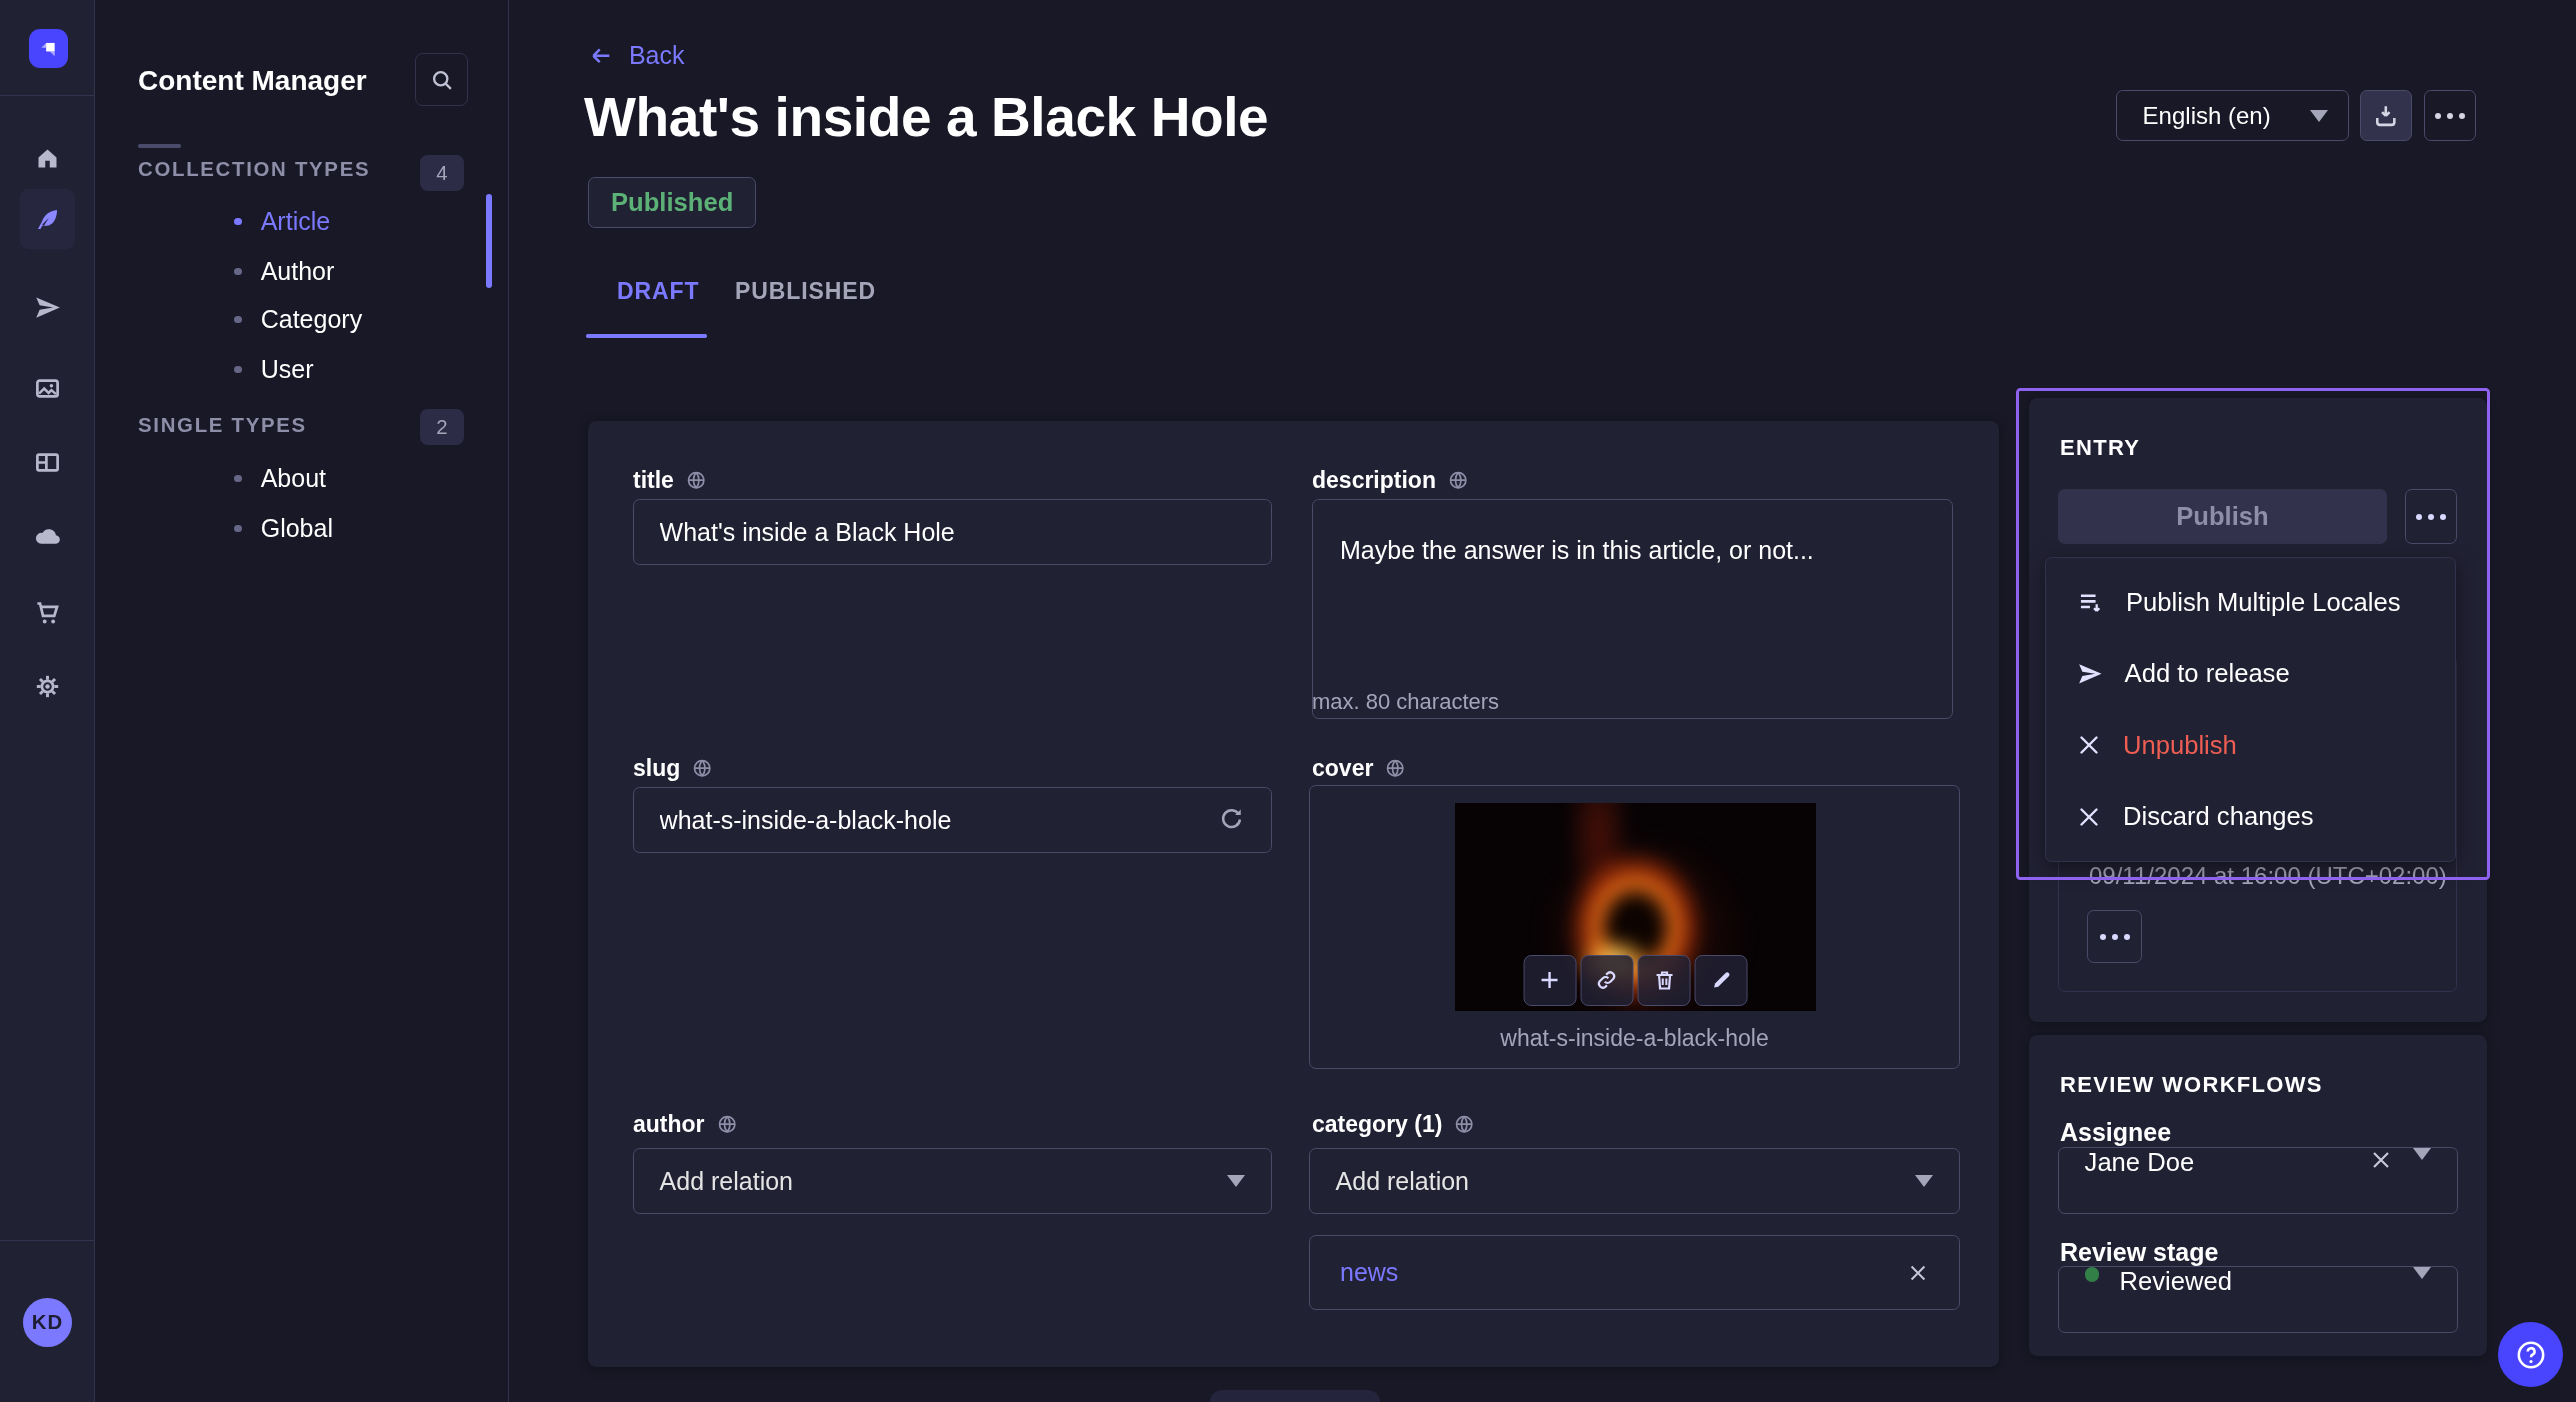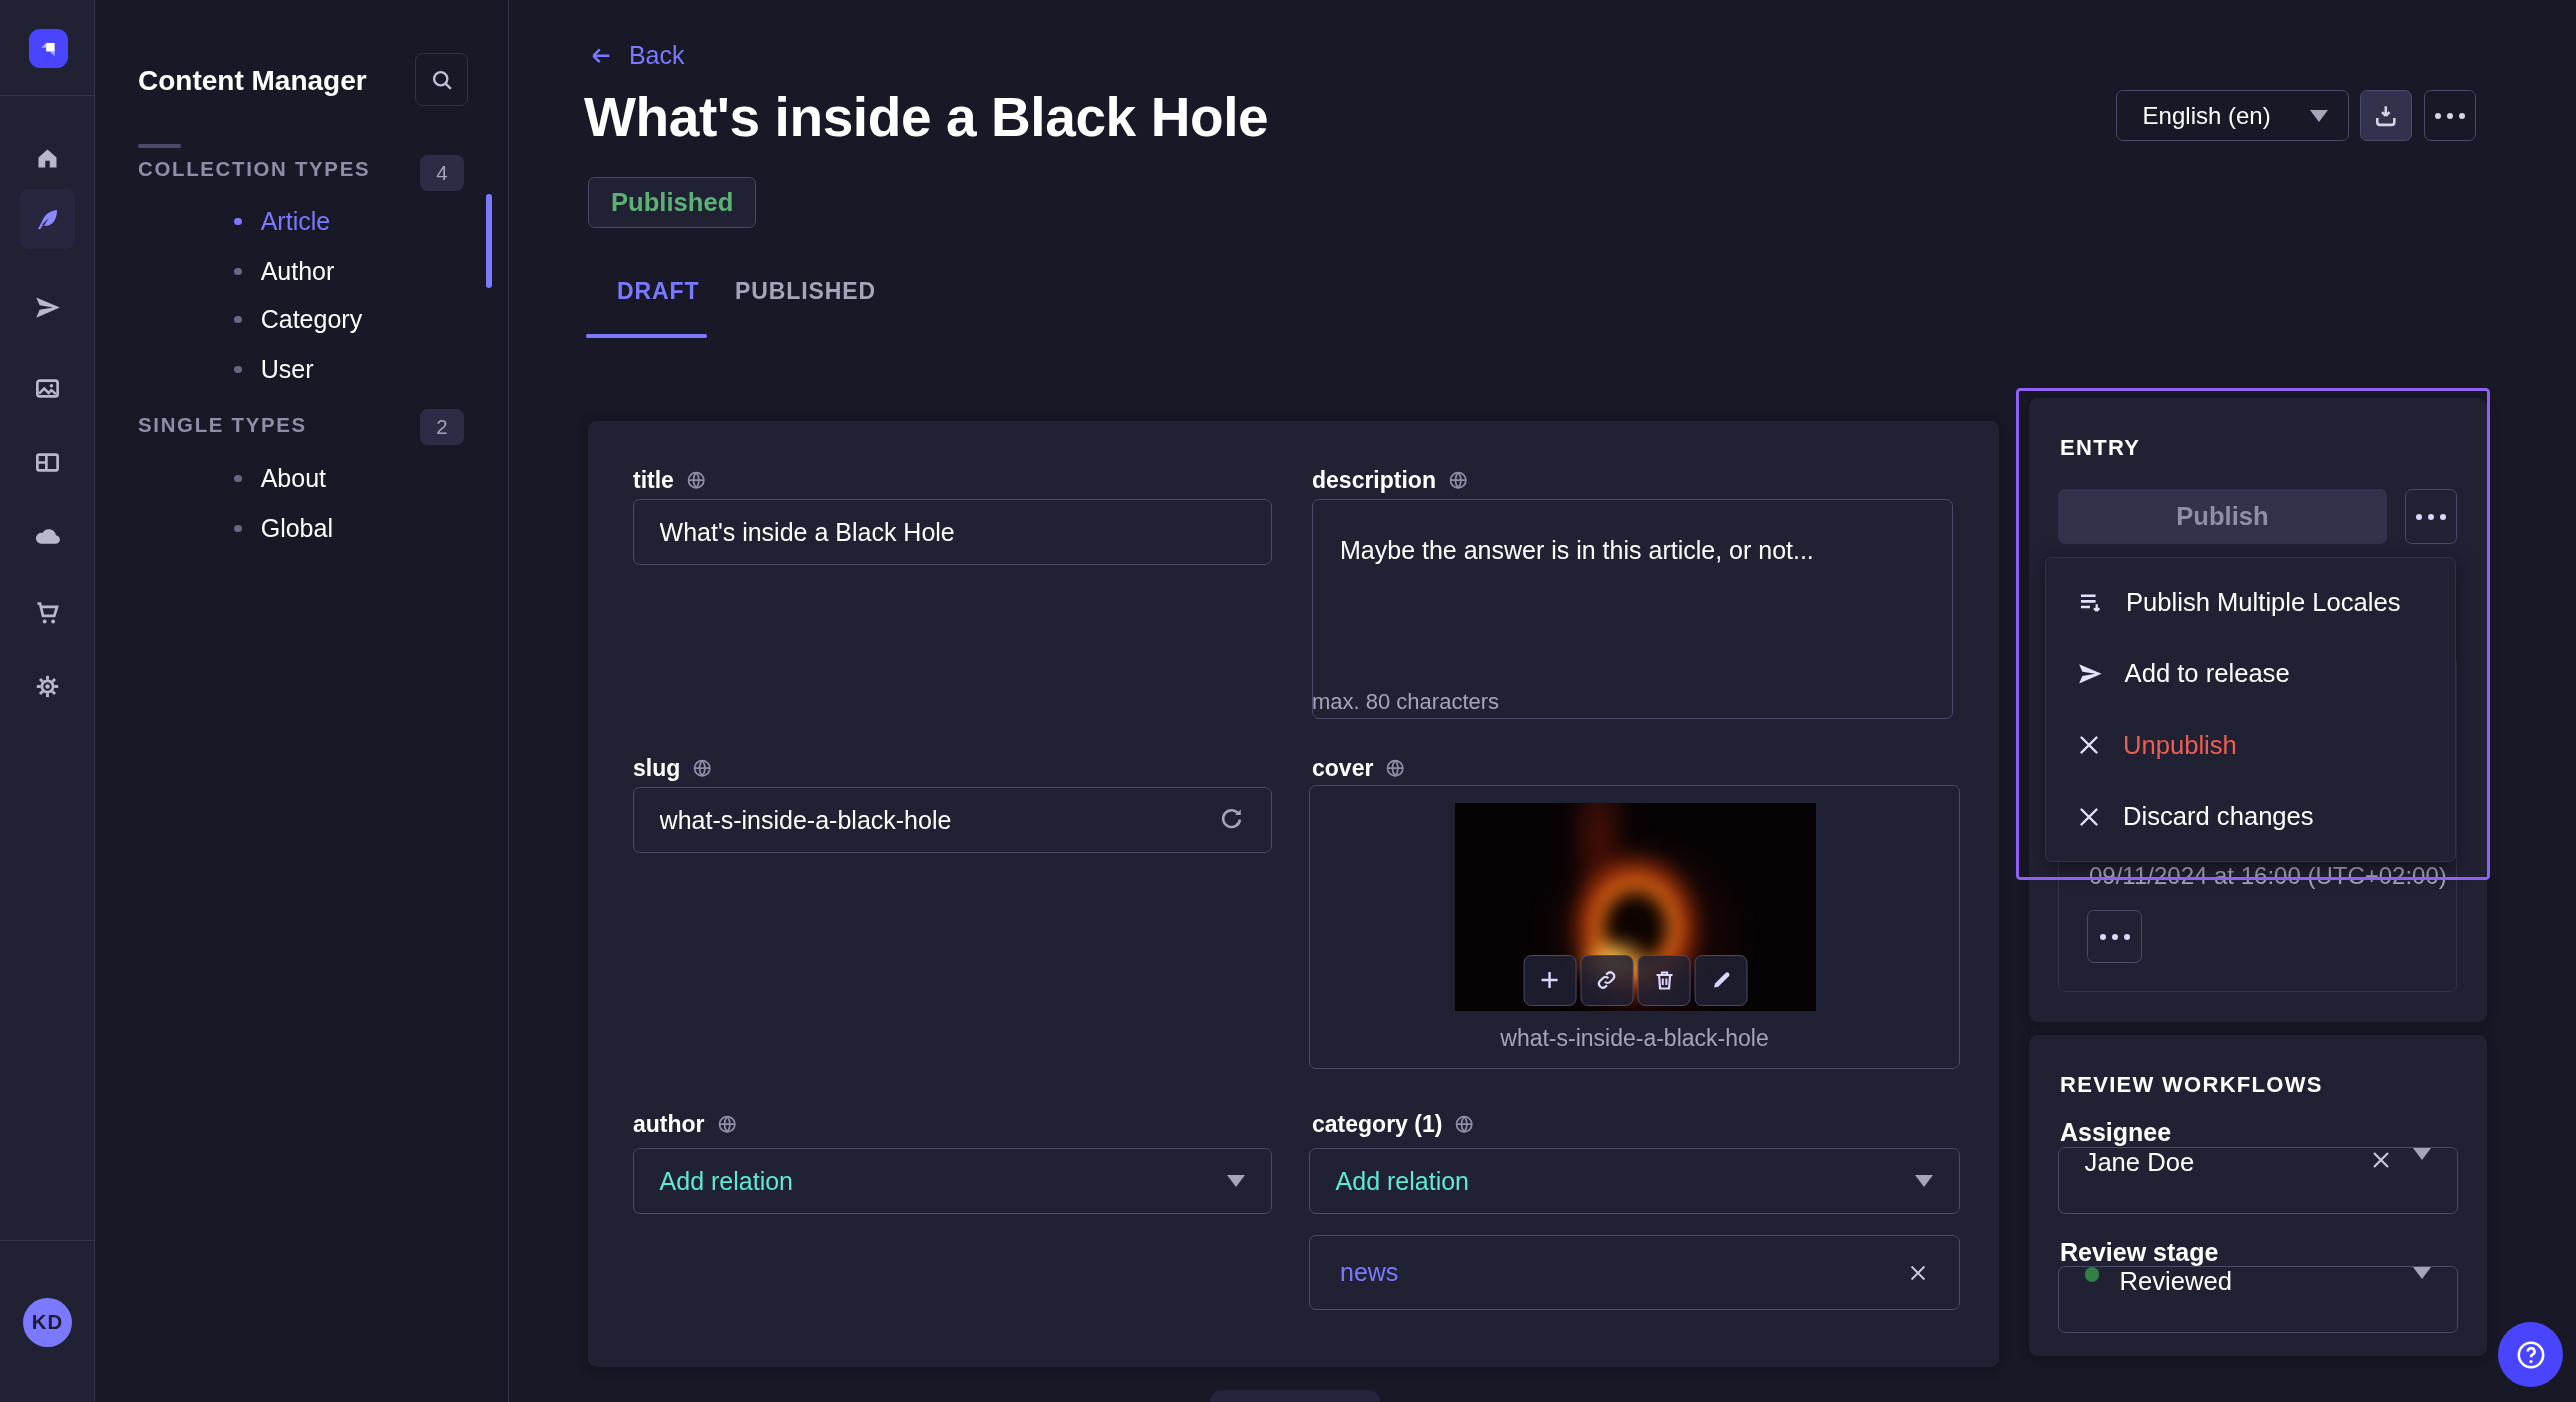--- a/index.html
+++ b/index.html
@@ -64,21 +64,21 @@
   .f-label { display:flex; align-items:center; gap:12px; font-size:23px; font-weight:600; color:#ffffff; }
   .f-label .globe { color:#8e8ea9; }
   .t-input { border:0.9px solid #4a4a6a; border-radius:6.8px; background:#212134; color:#ffffff; font-size:25px;
              font-family:"Liberation Sans",sans-serif; padding:0 25.6px; width:100%; height:66px; outline:none; display:flex; align-items:center; }
   input.t-input { display:block; }
   .t-area { border:0.9px solid #4a4a6a; border-radius:6.8px; background:#212134; color:#ffffff; font-size:25px;
             padding:34px 27px; line-height:1.3; }
   .helper { font-size:22px; color:#a5a5ba; }
   .combo { border:0.9px solid #4a4a6a; border-radius:6.8px; background:#212134; height:66px;
            display:flex; align-items:center; padding:0 25.6px; gap:17px; font-size:25px; }
-  .combo .ph { color:#5eead4; flex:1; }
+  .combo .ph { color:#e5e5e5; flex:1; }
   .cover-box { border:0.9px solid #4a4a6a; border-radius:6.8px; background:#212134; }
   .bh-img { left:145px; top:17px; width:361px; height:208px; background:#070305; overflow:hidden; }
   .bh-img::before { content:""; position:absolute; inset:-25.6px; filter:blur(7.7px);
     background:
       radial-gradient(ellipse 51px 34px at 45% 71%, rgba(255,224,120,.95), rgba(255,170,50,.55) 45%, rgba(255,120,20,0) 75%),
       radial-gradient(ellipse 89px 102px at 50% 58%, rgba(10,2,0,.9) 0 26%, rgba(255,120,25,.85) 45%, rgba(190,55,8,.65) 58%, rgba(80,15,4,0) 78%),
       radial-gradient(ellipse 47px 128px at 41% 22%, rgba(140,30,10,.5), rgba(80,15,4,0) 70%),
       radial-gradient(ellipse 136px 128px at 52% 60%, rgba(120,25,6,.35), rgba(40,8,2,0) 80%);
   }
   .img-actions { left:50%; bottom:5.1px; transform:translateX(-50%); display:flex; gap:4.3px; }

